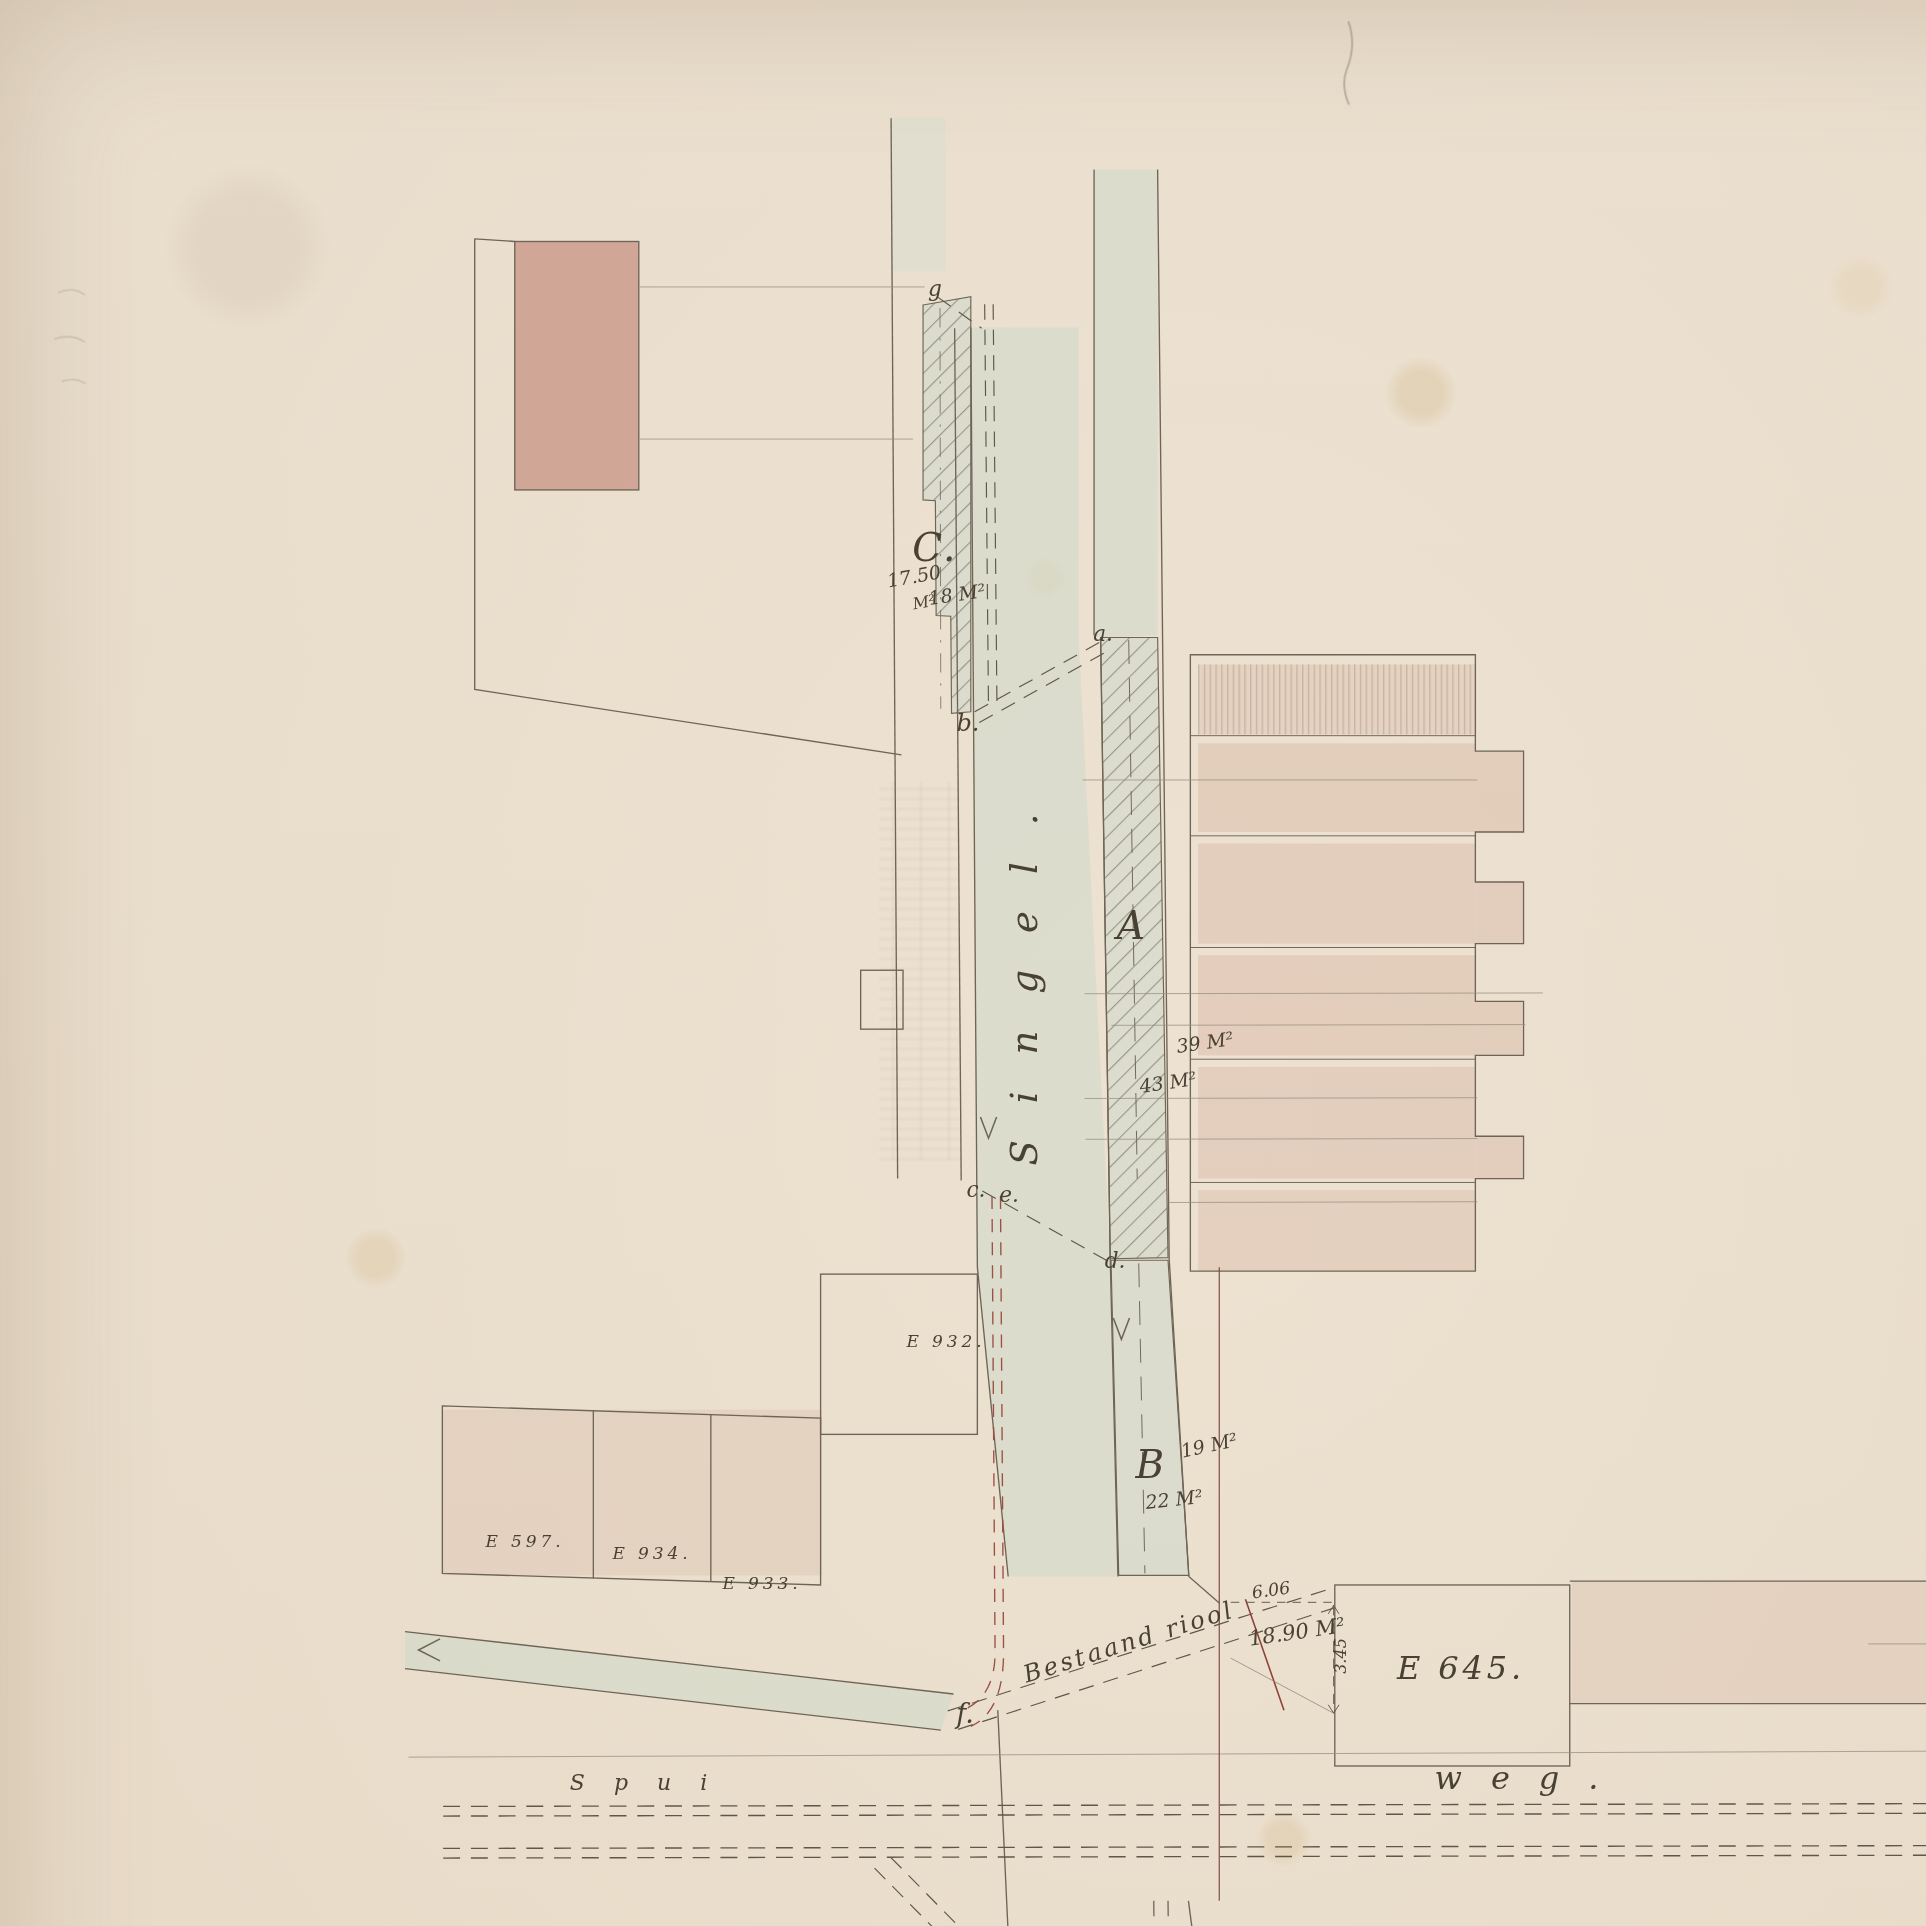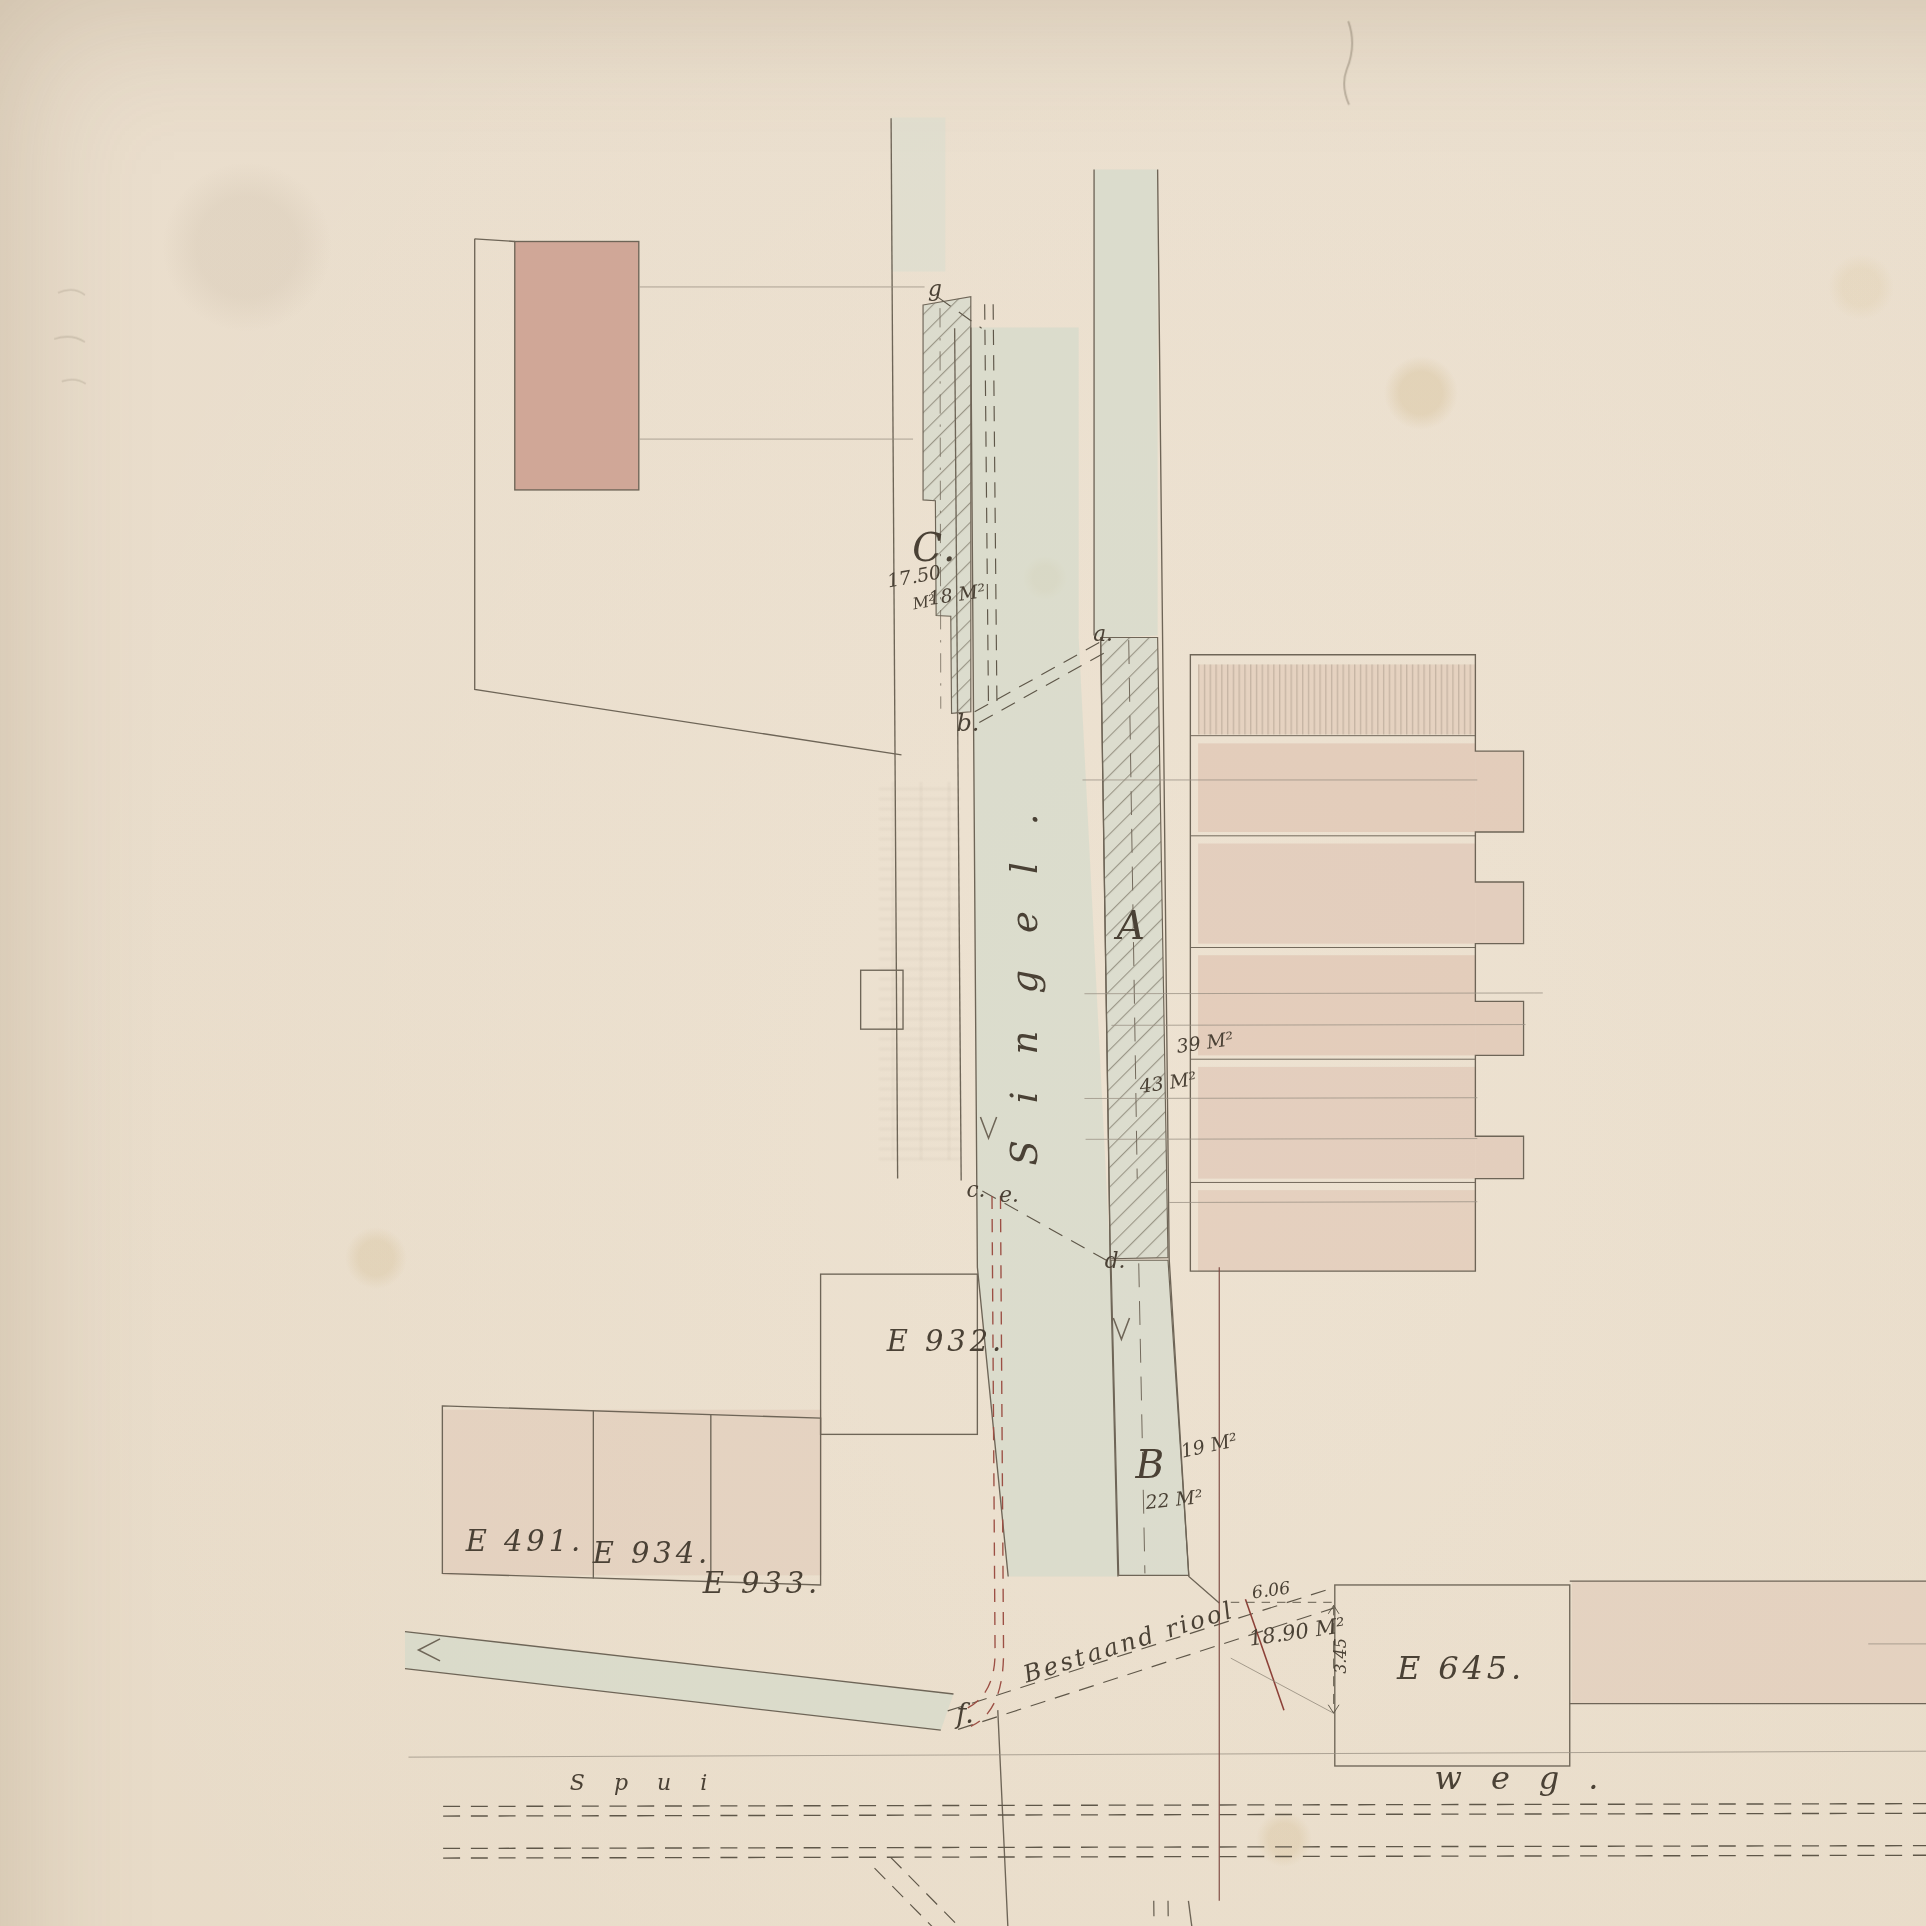--- a/index.html
+++ b/index.html
@@ -18,21 +18,21 @@
       linear-gradient(#eadecd,#e7dac6);
     box-shadow: inset 0 0 146px rgba(120,95,60,.25);
     font-family:"DejaVu Serif", serif;
   }
   .lines{position:absolute;left:0;top:0;}
   .lbl{position:absolute;white-space:nowrap;font-style:italic;color:#4f4638;transform:translate(-50%,-50%);}
   .ink   {color:#4a4135;}
   .big-letter{font-size:39px;letter-spacing:2.3px;}
   .pt{font-size:21.6px;}
   .area{font-size:19px;}
-  .parcel{font-size:29px;letter-spacing:3.9px;}
+  .parcel{font-size:17px;letter-spacing:3.9px;}
   .ghost{
     position:absolute;left:879px;top:782px;width:81px;height:378px;opacity:.45;filter:blur(0.8px);
     background:
       repeating-linear-gradient(90deg, transparent 0 13px, rgba(105,95,78,.16) 13px 15.4px, transparent 15.4px 28px),
       repeating-linear-gradient(0deg, rgba(105,95,78,.14) 0 1.9px, transparent 1.9px 10px);
   }
 </style>
 </head>
 <body>
 
@@ -272,19 +272,19 @@
   <div class="lbl ink area" style="left:1205px;top:1042px;transform:translate(-50%,-50%) rotate(-8deg);">39 M²</div>
   <div class="lbl ink area" style="left:1168px;top:1082px;transform:translate(-50%,-50%) rotate(-8deg);">43 M²</div>
   <div class="lbl ink area" style="left:1209px;top:1445px;transform:translate(-50%,-50%) rotate(-12deg);">19 M²</div>
   <div class="lbl ink area" style="left:1174px;top:1499px;transform:translate(-50%,-50%) rotate(-6deg);">22 M²</div>
   <div class="lbl ink area" style="left:1297px;top:1632px;font-size:21px;transform:translate(-50%,-50%) rotate(-8deg);">18.90 M²</div>
 
   <div class="lbl ink" style="left:1271px;top:1590px;font-size:17.3px;transform:translate(-50%,-50%) rotate(-8deg);">6.06</div>
   <div class="lbl ink" style="left:1340px;top:1656px;font-size:16px;transform:translate(-50%,-50%) rotate(-90deg);">3.45</div>
 
   <div class="lbl ink parcel" style="left:946px;top:1341px;">E 932.</div>
-  <div class="lbl ink parcel" style="left:525px;top:1541px;">E 491.</div>
+  <div class="lbl ink parcel" style="left:525px;top:1541px;">E 597.</div>
   <div class="lbl ink parcel" style="left:640px;top:1553px;margin-left:12px;">E 934.</div>
   <div class="lbl ink parcel" style="left:762px;top:1563px;margin-top:20px;">E 933.</div>
   <div class="lbl ink parcel" style="left:1461px;top:1668px;font-size:32px;">E 645.</div>
 
 </div>
 
 
 </body></html>

